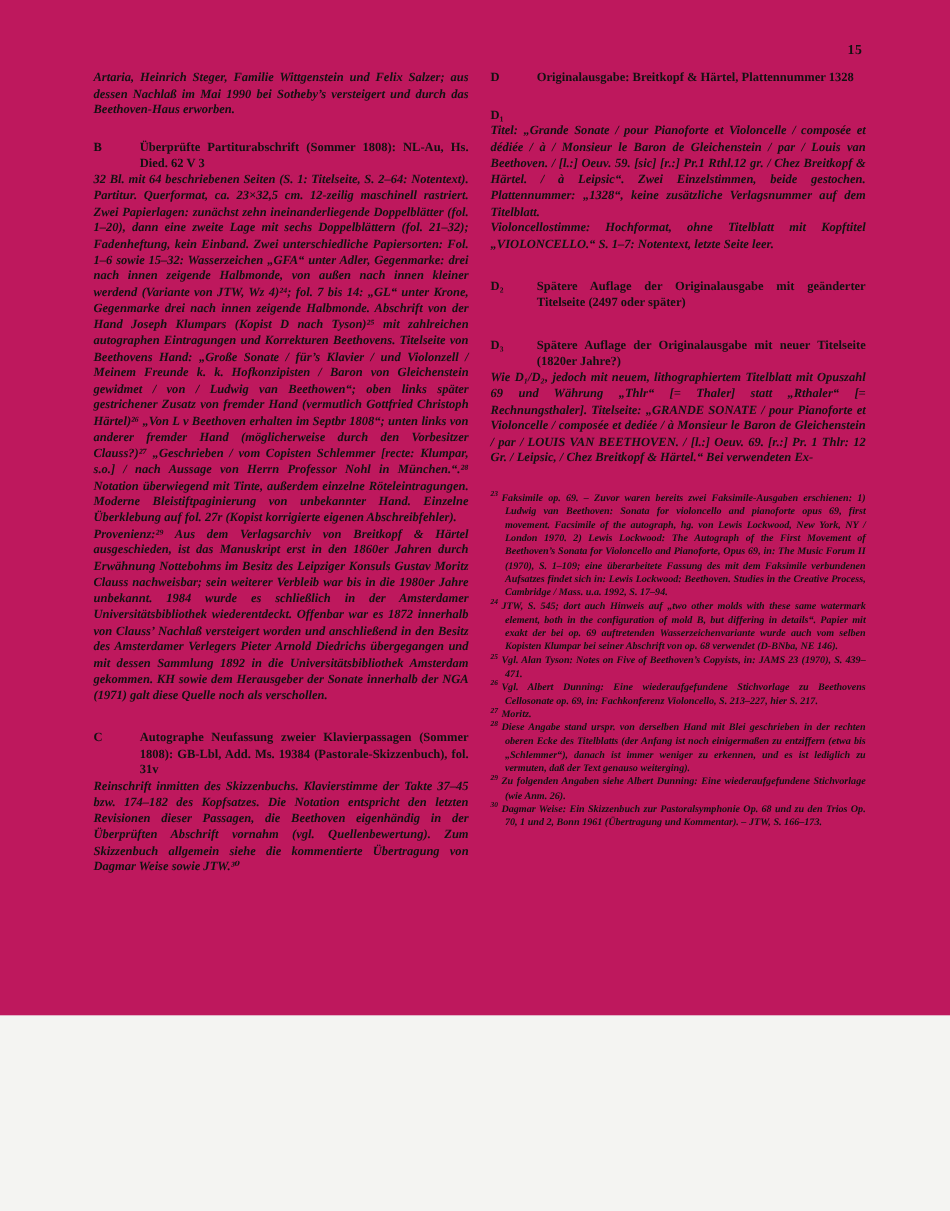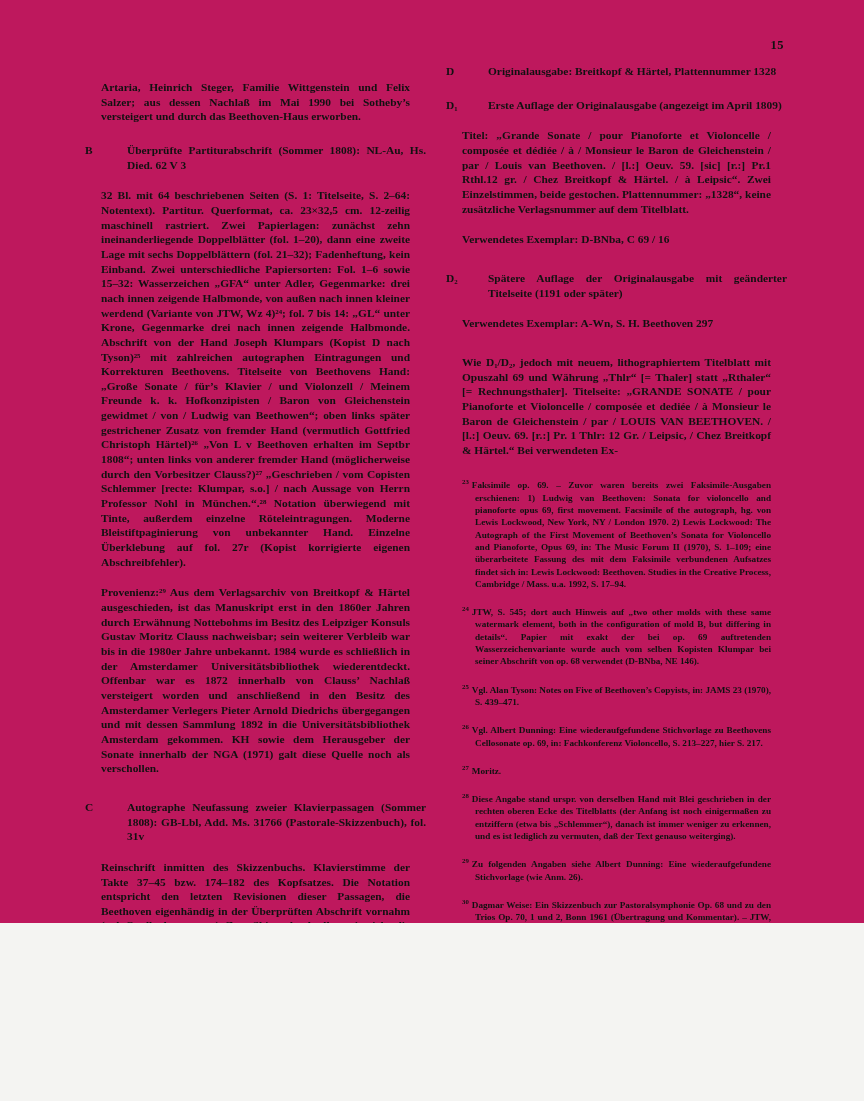--- a/index.html
+++ b/index.html
@@ -15,21 +15,21 @@
     background:#be185d;
     overflow:hidden;
   }
   .pagenum{
     position:absolute;top:38px;right:80px;
     font-size:12.5px;font-weight:bold;letter-spacing:.5px;
   }
   .col{position:absolute;top:64px;width:341px;}
   .col-left{left:85px;}
   .col-right{left:446px;}
-  p{margin:16px;}
+  p{margin:0;font-style:italic;}
   .body-p, .sec-title, .intro-p{
     font-size:11.4px;line-height:14.65px;
     text-align:justify;
     font-weight:bold;
   }
   .intro-p.indent{text-indent:13px;}
   .sec-head{display:flex;align-items:flex-start;}
   .sec-label{
     flex:0 0 42px;
     font-size:11.4px;line-height:14.65px;font-weight:bold;
@@ -64,53 +64,55 @@
         <span class="sec-label">B</span>
         <span class="sec-title">Überprüfte Partiturabschrift (Sommer 1808): NL-Au, Hs. Died. 62 V 3</span>
       </div>
       <p class="body-p">32 Bl. mit 64 beschriebenen Seiten (S. 1: Titelseite, S. 2–64: Notentext). Partitur. Querformat, ca. 23×32,5 cm. 12-zeilig maschinell rastriert. Zwei Papierlagen: zunächst zehn ineinanderliegende Doppelblätter (fol. 1–20), dann eine zweite Lage mit sechs Doppelblättern (fol. 21–32); Fadenheftung, kein Einband. Zwei unterschiedliche Papiersorten: Fol. 1–6 sowie 15–32: Wasserzeichen „GFA“ unter Adler, Gegenmarke: drei nach innen zeigende Halbmonde, von außen nach innen kleiner werdend (Variante von JTW, Wz 4)²⁴; fol. 7 bis 14: „GL“ unter Krone, Gegenmarke drei nach innen zeigende Halbmonde. Abschrift von der Hand Joseph Klumpars (Kopist D nach Tyson)²⁵ mit zahlreichen autographen Eintragungen und Korrekturen Beethovens. Titelseite von Beethovens Hand: „Große Sonate / für’s Klavier / und Violonzell / Meinem Freunde k. k. Hofkonzipisten / Baron von Gleichenstein gewidmet / von / Ludwig van Beethowen“; oben links später gestrichener Zusatz von fremder Hand (vermutlich Gottfried Christoph Härtel)²⁶ „Von L v Beethoven erhalten im Septbr 1808“; unten links von anderer fremder Hand (möglicherweise durch den Vorbesitzer Clauss?)²⁷ „Geschrieben / vom Copisten Schlemmer [recte: Klumpar, s.o.] / nach Aussage von Herrn Professor Nohl in München.“.²⁸ Notation überwiegend mit Tinte, außerdem einzelne Röteleintragungen. Moderne Bleistiftpaginierung von unbekannter Hand. Einzelne Überklebung auf fol. 27r (Kopist korrigierte eigenen Abschreibfehler).</p>
       <p class="body-p">Provenienz:²⁹ Aus dem Verlagsarchiv von Breitkopf &amp; Härtel ausgeschieden, ist das Manuskript erst in den 1860er Jahren durch Erwähnung Nottebohms im Besitz des Leipziger Konsuls Gustav Moritz Clauss nachweisbar; sein weiterer Verbleib war bis in die 1980er Jahre unbekannt. 1984 wurde es schließlich in der Amsterdamer Universitätsbibliothek wiederentdeckt. Offenbar war es 1872 innerhalb von Clauss’ Nachlaß versteigert worden und anschließend in den Besitz des Amsterdamer Verlegers Pieter Arnold Diedrichs übergegangen und mit dessen Sammlung 1892 in die Universitätsbibliothek Amsterdam gekommen. KH sowie dem Herausgeber der Sonate innerhalb der NGA (1971) galt diese Quelle noch als verschollen.</p>
     </div>
 
     <div class="section gap-lg">
       <div class="sec-head">
         <span class="sec-label">C</span>
-        <span class="sec-title">Autographe Neufassung zweier Klavierpassagen (Sommer 1808): GB-Lbl, Add. Ms. 31766 (Pastorale-Skizzenbuch), fol. 31v</span>
+        <span class="sec-title">Autographe Neufassung zweier Klavierpassagen (Sommer 1808): GB-Lbl, Add. Ms. 19384 (Pastorale-Skizzenbuch), fol. 31v</span>
       </div>
       <p class="body-p">Reinschrift inmitten des Skizzenbuchs. Klavierstimme der Takte 37–45 bzw. 174–182 des Kopfsatzes. Die Notation entspricht den letzten Revisionen dieser Passagen, die Beethoven eigenhändig in der Überprüften Abschrift vornahm (vgl. Quellenbewertung). Zum Skizzenbuch allgemein siehe die kommentierte Übertragung von Dagmar Weise sowie JTW.³⁰</p>
     </div>
   </div>
 
   <div class="col col-right">
 
     <div class="section" style="margin-top:0">
       <div class="sec-head">
         <span class="sec-label">D</span>
         <span class="sec-title">Originalausgabe: Breitkopf &amp; Härtel, Plattennummer 1328</span>
       </div>
     </div>
 
     <div class="section gap-md">
       <div class="sec-head">
         <span class="sec-label">D₁</span>
-        <span class="sec-title">Erste Auflage der Originalausgabe (angezeigt im April 1809)</span>
       </div>
       <p class="body-p">Titel: „Grande Sonate / pour Pianoforte et Violoncelle / composée et dédiée / à / Monsieur le Baron de Gleichenstein / par / Louis van Beethoven. / [l.:] Oeuv. 59. [sic] [r.:] Pr.1 Rthl.12 gr. / Chez Breitkopf &amp; Härtel. / à Leipsic“. Zwei Einzelstimmen, beide gestochen. Plattennummer: „1328“, keine zusätzliche Verlagsnummer auf dem Titelblatt.</p>
-      <p class="body-p">Verwendetes Exemplar: D-BNba, C 69 / 16</p>
+      <p class="body-p">Violoncellostimme: Hochformat, ohne Titelblatt mit Kopftitel „VIOLONCELLO.“ S. 1–7: Notentext, letzte Seite leer.</p>
     </div>
 
     <div class="section gap-lg">
       <div class="sec-head">
         <span class="sec-label">D₂</span>
-        <span class="sec-title">Spätere Auflage der Originalausgabe mit geänderter Titelseite (1191 oder später)</span>
+        <span class="sec-title">Spätere Auflage der Originalausgabe mit geänderter Titelseite (2497 oder später)</span>
       </div>
-      <p class="body-p">Verwendetes Exemplar: A-Wn, S. H. Beethoven 297</p>
     </div>
 
     <div class="section gap-lg">
+      <div class="sec-head">
+        <span class="sec-label">D₃</span>
+        <span class="sec-title">Spätere Auflage der Originalausgabe mit neuer Titelseite (1820er Jahre?)</span>
+      </div>
       <p class="body-p">Wie D₁/D₂, jedoch mit neuem, lithographiertem Titelblatt mit Opuszahl 69 und Währung „Thlr“ [= Thaler] statt „Rthaler“ [= Rechnungsthaler]. Titelseite: „GRANDE SONATE / pour Pianoforte et Violoncelle / composée et dediée / à Monsieur le Baron de Gleichenstein / par / LOUIS VAN BEETHOVEN. / [l.:] Oeuv. 69. [r.:] Pr. 1 Thlr: 12 Gr. / Leipsic, / Chez Breitkopf &amp; Härtel.“ Bei verwendeten Ex-</p>
     </div>
 
     <div class="footnotes">
       <p class="footnote"><sup class="fn-num">23</sup><span class="fn-text">Faksimile op. 69. – Zuvor waren bereits zwei Faksimile-Ausgaben erschienen: 1) Ludwig van Beethoven: Sonata for violoncello and pianoforte opus 69, first movement. Facsimile of the autograph, hg. von Lewis Lockwood, New York, NY / London 1970. 2) Lewis Lockwood: The Autograph of the First Movement of Beethoven’s Sonata for Violoncello and Pianoforte, Opus 69, in: The Music Forum II (1970), S. 1–109; eine überarbeitete Fassung des mit dem Faksimile verbundenen Aufsatzes findet sich in: Lewis Lockwood: Beethoven. Studies in the Creative Process, Cambridge / Mass. u.a. 1992, S. 17–94.</span></p>
       <p class="footnote"><sup class="fn-num">24</sup><span class="fn-text">JTW, S. 545; dort auch Hinweis auf „two other molds with these same watermark element, both in the configuration of mold B, but differing in details“. Papier mit exakt der bei op. 69 auftretenden Wasserzeichenvariante wurde auch vom selben Kopisten Klumpar bei seiner Abschrift von op. 68 verwendet (D-BNba, NE 146).</span></p>
       <p class="footnote"><sup class="fn-num">25</sup><span class="fn-text">Vgl. Alan Tyson: Notes on Five of Beethoven’s Copyists, in: JAMS 23 (1970), S. 439–471.</span></p>
       <p class="footnote"><sup class="fn-num">26</sup><span class="fn-text">Vgl. Albert Dunning: Eine wiederaufgefundene Stichvorlage zu Beethovens Cellosonate op. 69, in: Fachkonferenz Violoncello, S. 213–227, hier S. 217.</span></p>
       <p class="footnote"><sup class="fn-num">27</sup><span class="fn-text">Moritz.</span></p>
       <p class="footnote"><sup class="fn-num">28</sup><span class="fn-text">Diese Angabe stand urspr. von derselben Hand mit Blei geschrieben in der rechten oberen Ecke des Titelblatts (der Anfang ist noch einigermaßen zu entziffern (etwa bis „Schlemmer“), danach ist immer weniger zu erkennen, und es ist lediglich zu vermuten, daß der Text genauso weiterging).</span></p>

